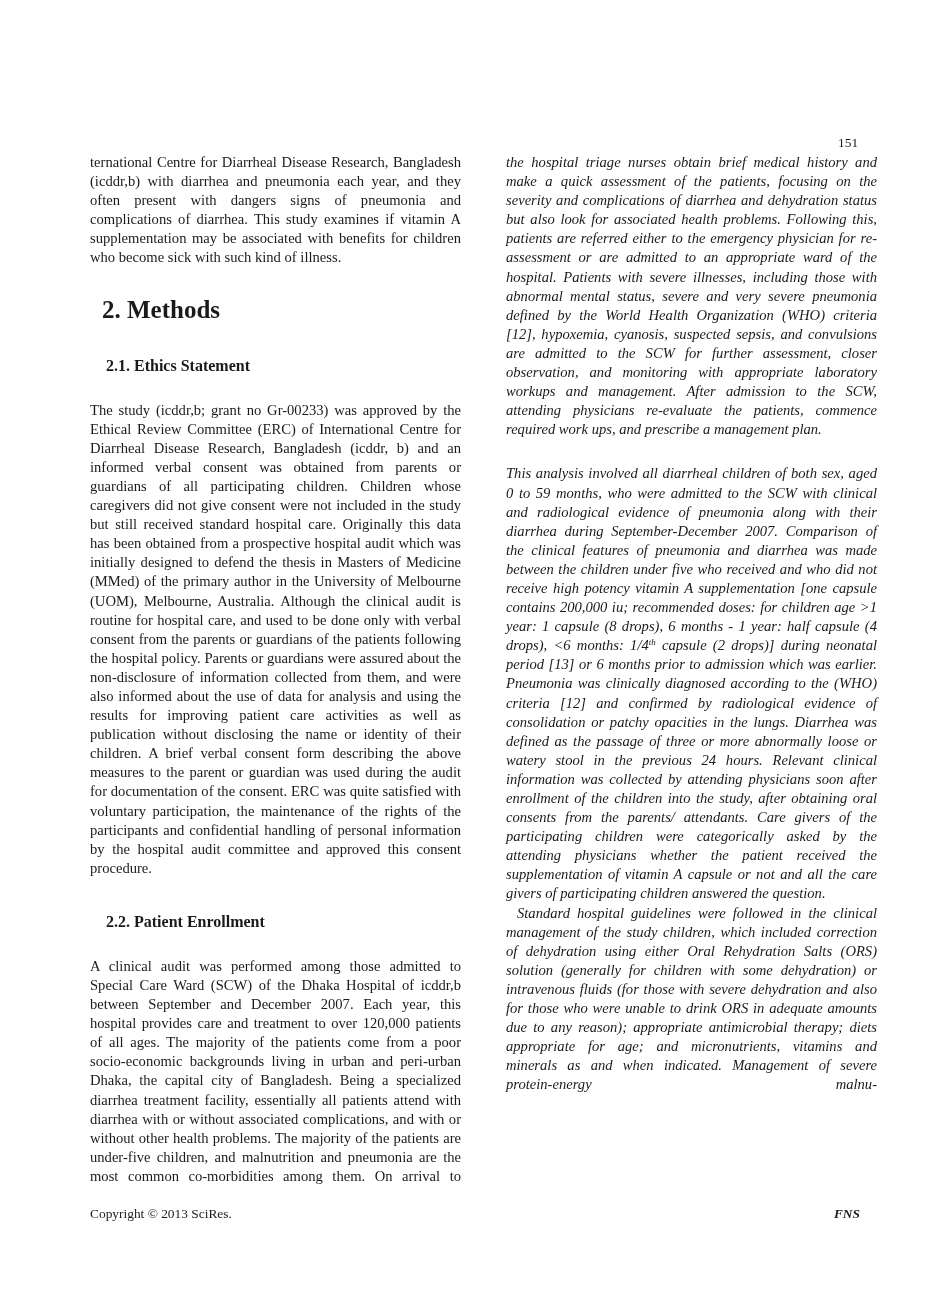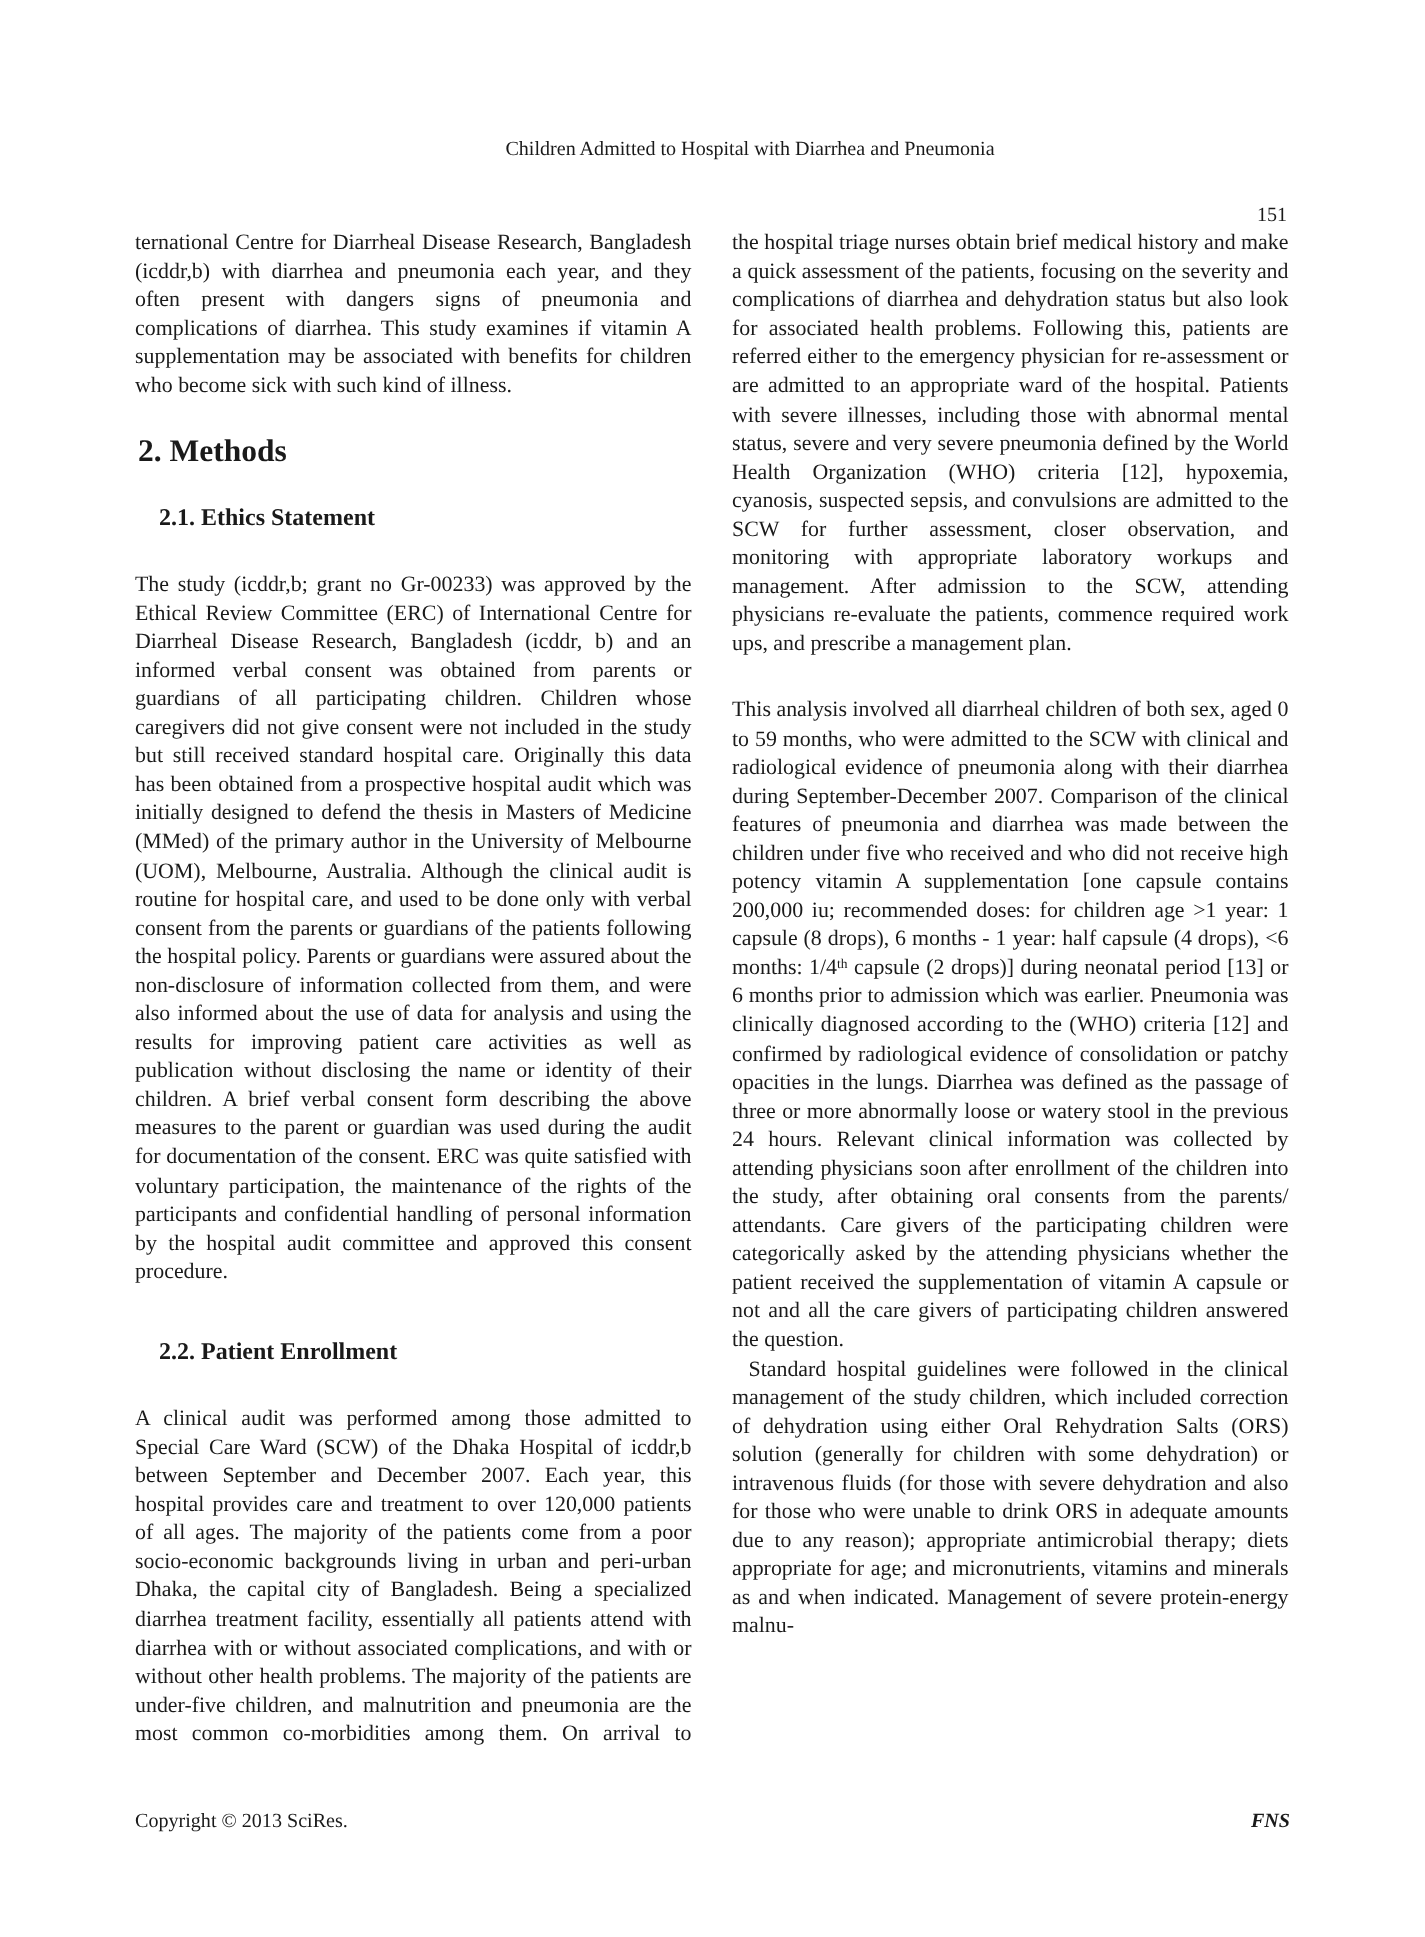--- a/index.html
+++ b/index.html
@@ -4,41 +4,40 @@
 <style>
   html, body { margin: 0; padding: 0; background: #ffffff; }
   body { width: 950px; height: 1291px; position: relative; overflow: hidden;
          font-family: "Liberation Serif", "DejaVu Serif", serif; color: #1a1a1a; }
   .header { position: absolute; top: 91px; left: 0; width: 950px; }
   .header .title { position: absolute; left: 240px; width: 520px; text-align: center;
                    font-size: 13.4px; line-height: 16px; }
   .header .pagenum { position: absolute; left: 838px; top: 0; font-size: 13.4px; line-height: 16px; margin-top: 44px; }
   .col { position: absolute; top: 153px; width: 371px; font-size: 14.6px; line-height: 19.1px; }
   .col.left { left: 90px; }
-  .col.right { left: 488px; }
+  .col.right { left: 506px; font-style: italic; }
   p { margin: 0; text-align: justify; hyphens: none; }
   p.last { text-align-last: left; }
   p.indent { text-indent: 11px; }
-  h2 { margin: 2px; font-size: 21px; font-weight: bold; line-height: 24px; }
+  h2 { margin: 12px; font-size: 25px; font-weight: bold; line-height: 24px; }
   h3 { margin: 16px; font-size: 16px; font-weight: bold; line-height: 22px; }
   .sp-h2-before { height: 18px; }
   .sp-h2-after { height: 5px; }
   .sp-h3-after { height: 8px; }
   .sp-h3-before { height: 17px; }
   sup { font-size: 9px; vertical-align: top; position: relative; top: -3px; }
   .footer { position: absolute; top: 1206px; left: 90px; width: 770px; font-size: 13.4px; }
   .footer .copy { position: absolute; left: 0; text-align: center; }
   .footer .journal { position: absolute; right: 0; font-weight: bold; font-style: italic; }
 </style>
 </head>
 <body>
 
 <div class="header">
   <div class="title">
-    <div>Children Admitted to Hospital with Diarrhea and Pneumonia</div>
   </div>
   <div class="pagenum">151</div>
 </div>
 
 <div class="col left">
   <p class="last">ternational Centre for Diarrheal Disease Research, Bangladesh (icddr,b) with diarrhea and pneumonia each year, and they often present with dangers signs of pneumonia and complications of diarrhea. This study examines if vitamin A supplementation may be associated with benefits for children who become sick with such kind of illness.</p>
   <div class="sp-h2-before"></div>
   <h2>2. Methods</h2>
   <div class="sp-h2-after"></div>
   <h3>2.1. Ethics Statement</h3>

